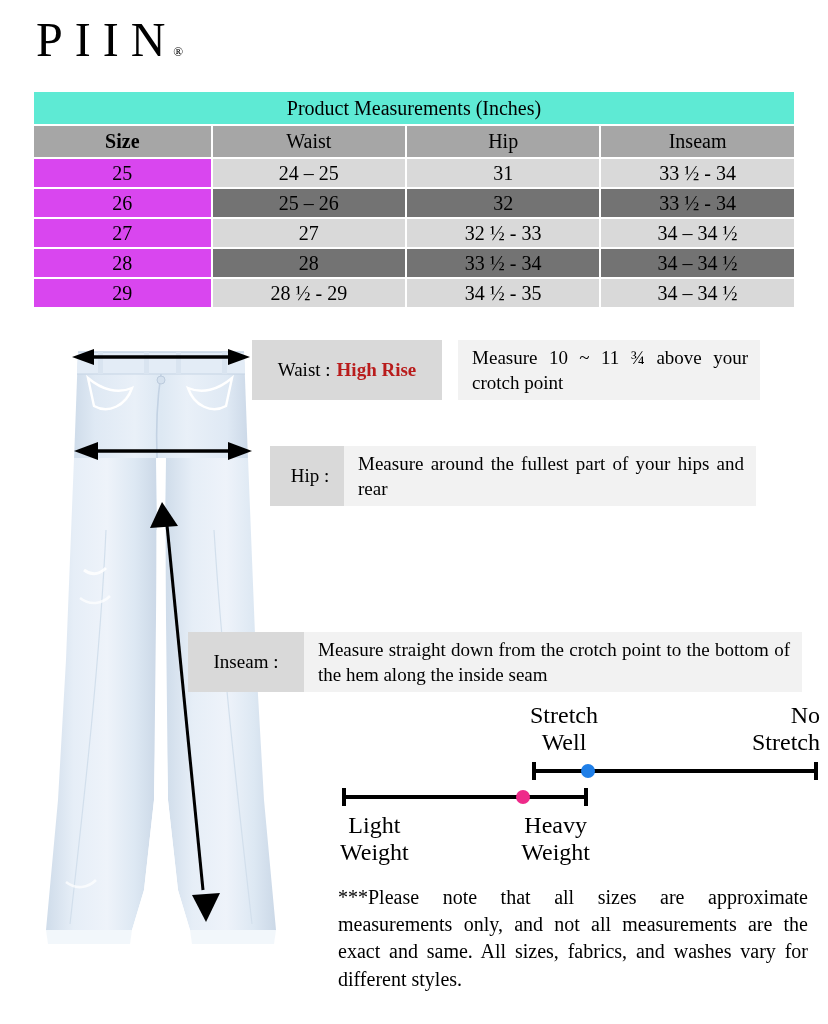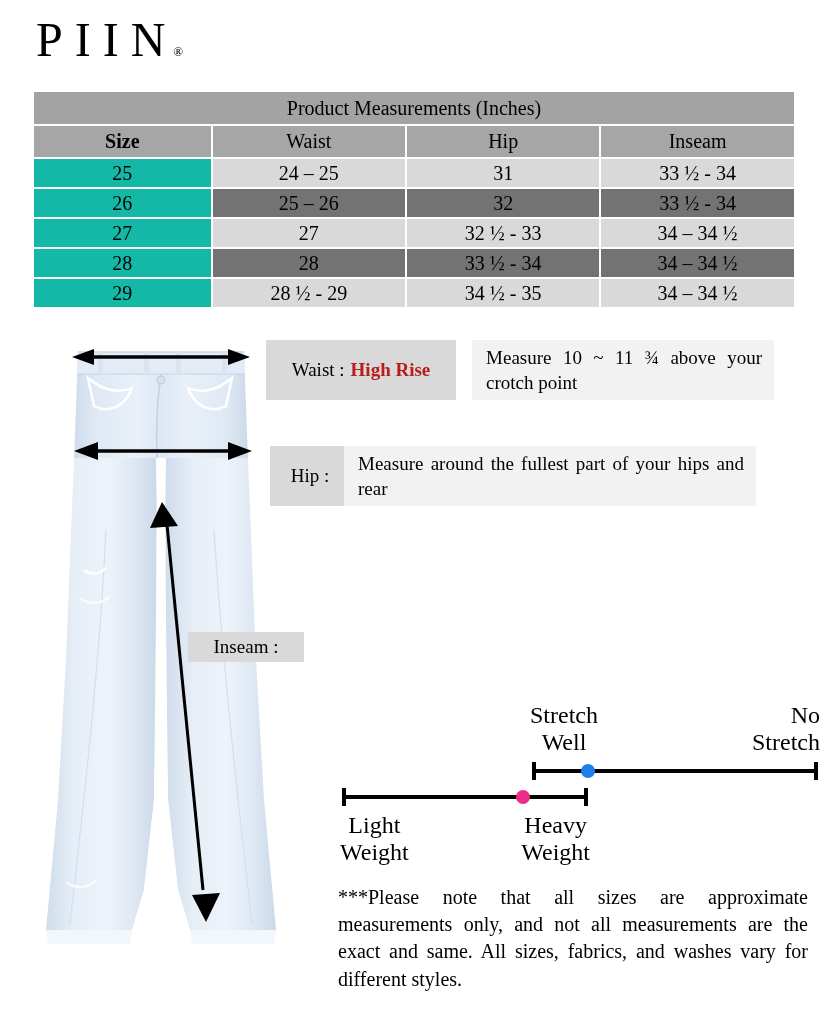--- a/index.html
+++ b/index.html
@@ -52,35 +52,35 @@
   table.size-table td, table.size-table th {
     height: 28px;
     text-align: center;
     vertical-align: middle;
     font-size: 20px;
     font-weight: 400;
     color: #000;
     padding: 0 4px;
   }
   .tbl-title {
-    background: #a3a3a3;
+    background: #5eead4;
     color: #ffffff;
     font-weight: bold;
     font-size: 22px;
     height: 32px !important;
   }
   .col-head {
     background: #a6a6a6;
     color: #ffffff;
     font-size: 21px;
     height: 31px !important;
   }
   .col-head.bold { font-weight: bold; }
   .size-cell {
-    background: #14b8a6;
+    background: #d946ef;
     color: #ffffff;
     font-weight: bold;
     font-size: 21px;
     width: 180px;
   }
   .row-a td.data-cell { background: #d9d9d9; }
   .row-b td.data-cell { background: #737373; }
   .data-cell { width: 196px; }
 
   
@@ -116,21 +116,21 @@
   }
   .m-desc {
     background: #f2f2f2;
     font-size: 19px;
     line-height: 1.32;
     padding: 5px 12px 5px 14px;
     color: #000;
     text-align: justify;
   }
 
-  #waist-row { left: 266px; top: 340px; width: 508px; gap: 16px; }
+  #waist-row { left: 252px; top: 340px; width: 508px; gap: 16px; }
   #waist-row .m-label { width: 196px; }
   #waist-row .m-desc  { width: 312px; }
 
   #hip-row { left: 270px; top: 446px; width: 486px; }
   #hip-row .m-label { width: 74px; padding-left: 20px; }
   #hip-row .m-desc  { width: 412px; }
 
   #inseam-row { left: 188px; top: 632px; width: 614px; }
   #inseam-row .m-label { width: 116px; }
   #inseam-row .m-desc  { width: 498px; }
@@ -344,20 +344,21 @@
   <div class="m-label">
     <span>Hip :</span>
   </div>
   <div class="m-desc">Measure around the fullest part of your hips and rear</div>
 </div>
 
 <div class="measure-row" id="inseam-row">
   <div class="m-label">
     <span>Inseam :</span>
   </div>
+  <div class="m-desc">Measure straight down from the crotch point to the bottom of the hem along the inside seam</div>
 </div>
 
 <div class="slider-block" id="stretch-slider">
   <div class="slider-labels">
     <div class="lab-left">Stretch<br>Well</div>
     <div class="lab-right">No<br>Stretch</div>
   </div>
   <div class="slider-track-wrap">
     <div class="bar"></div>
     <div class="cap left"></div>

